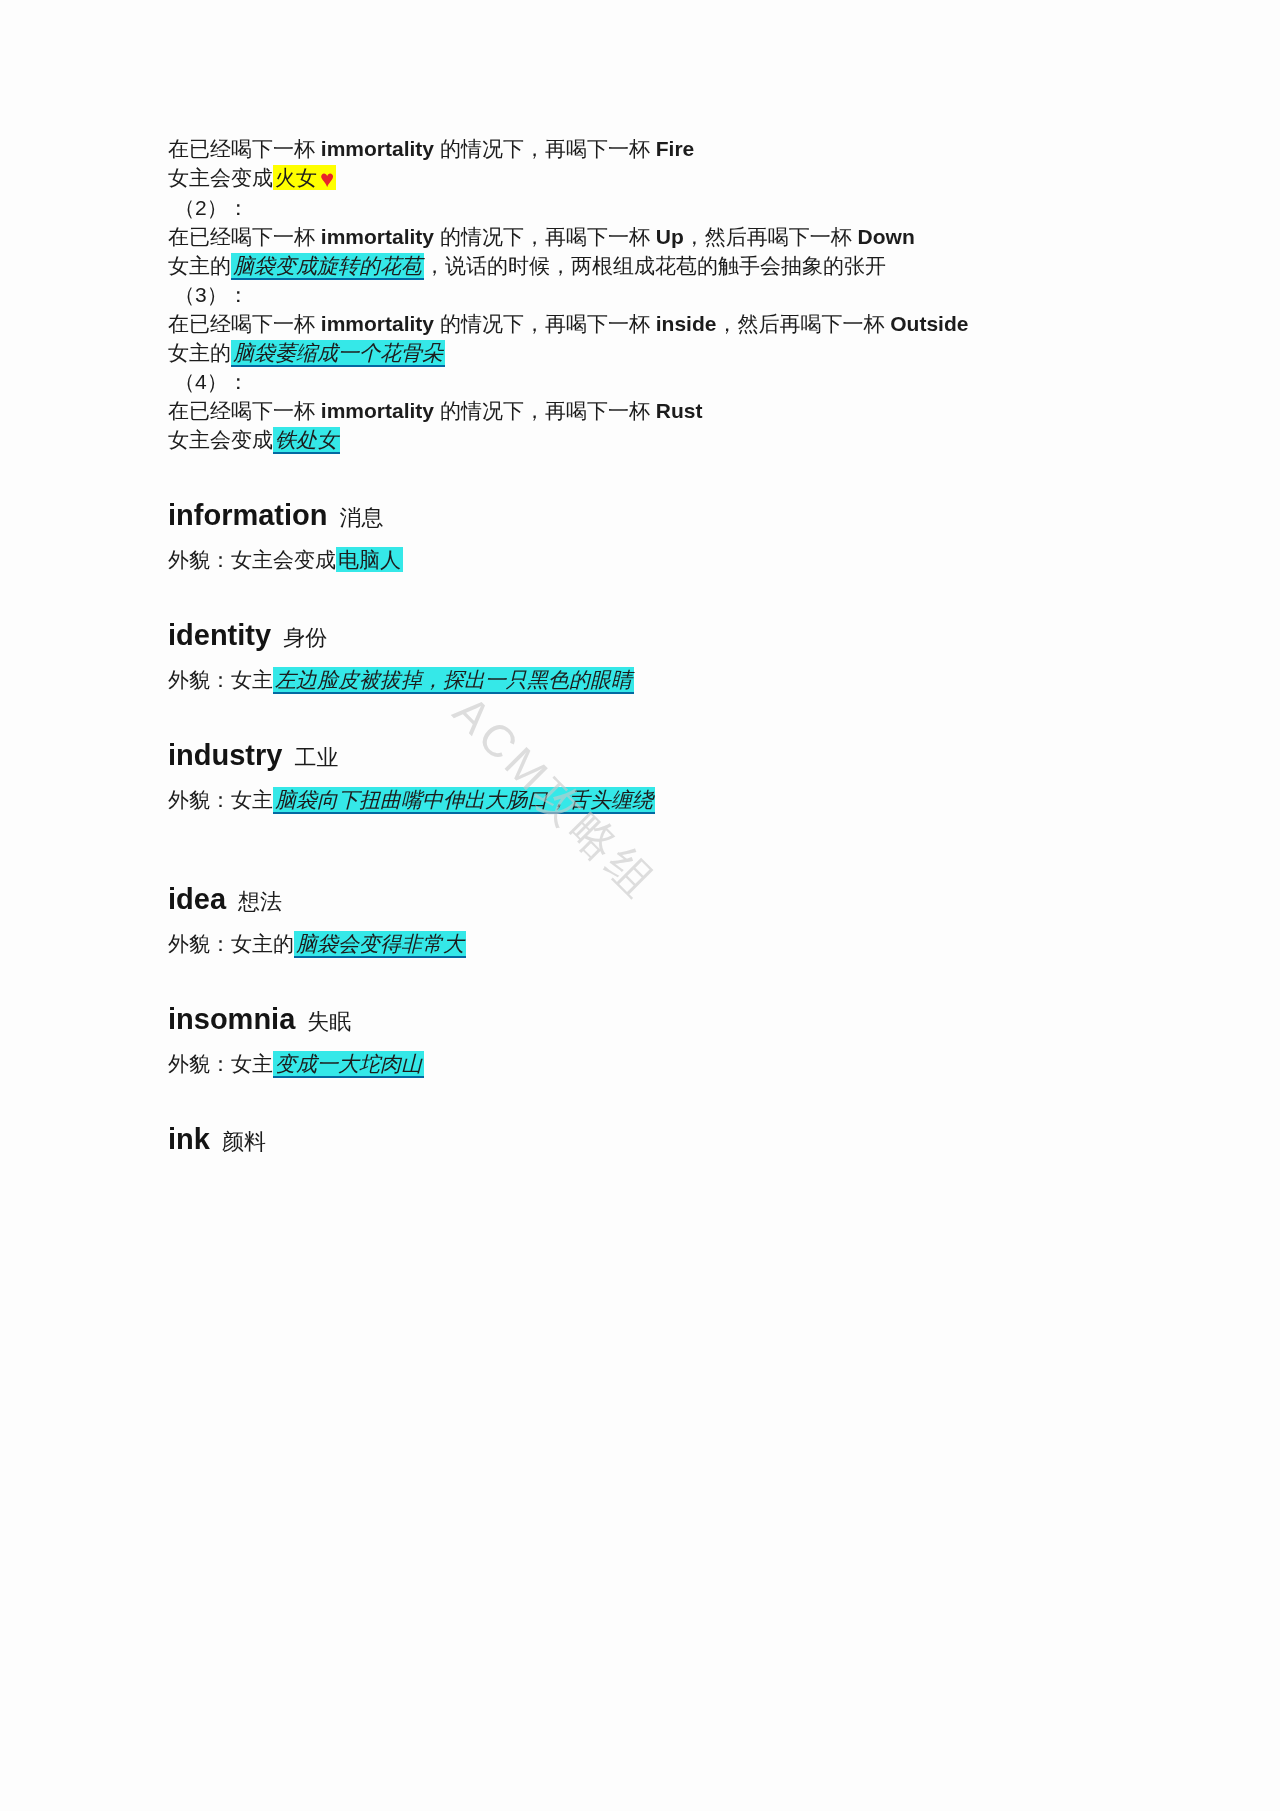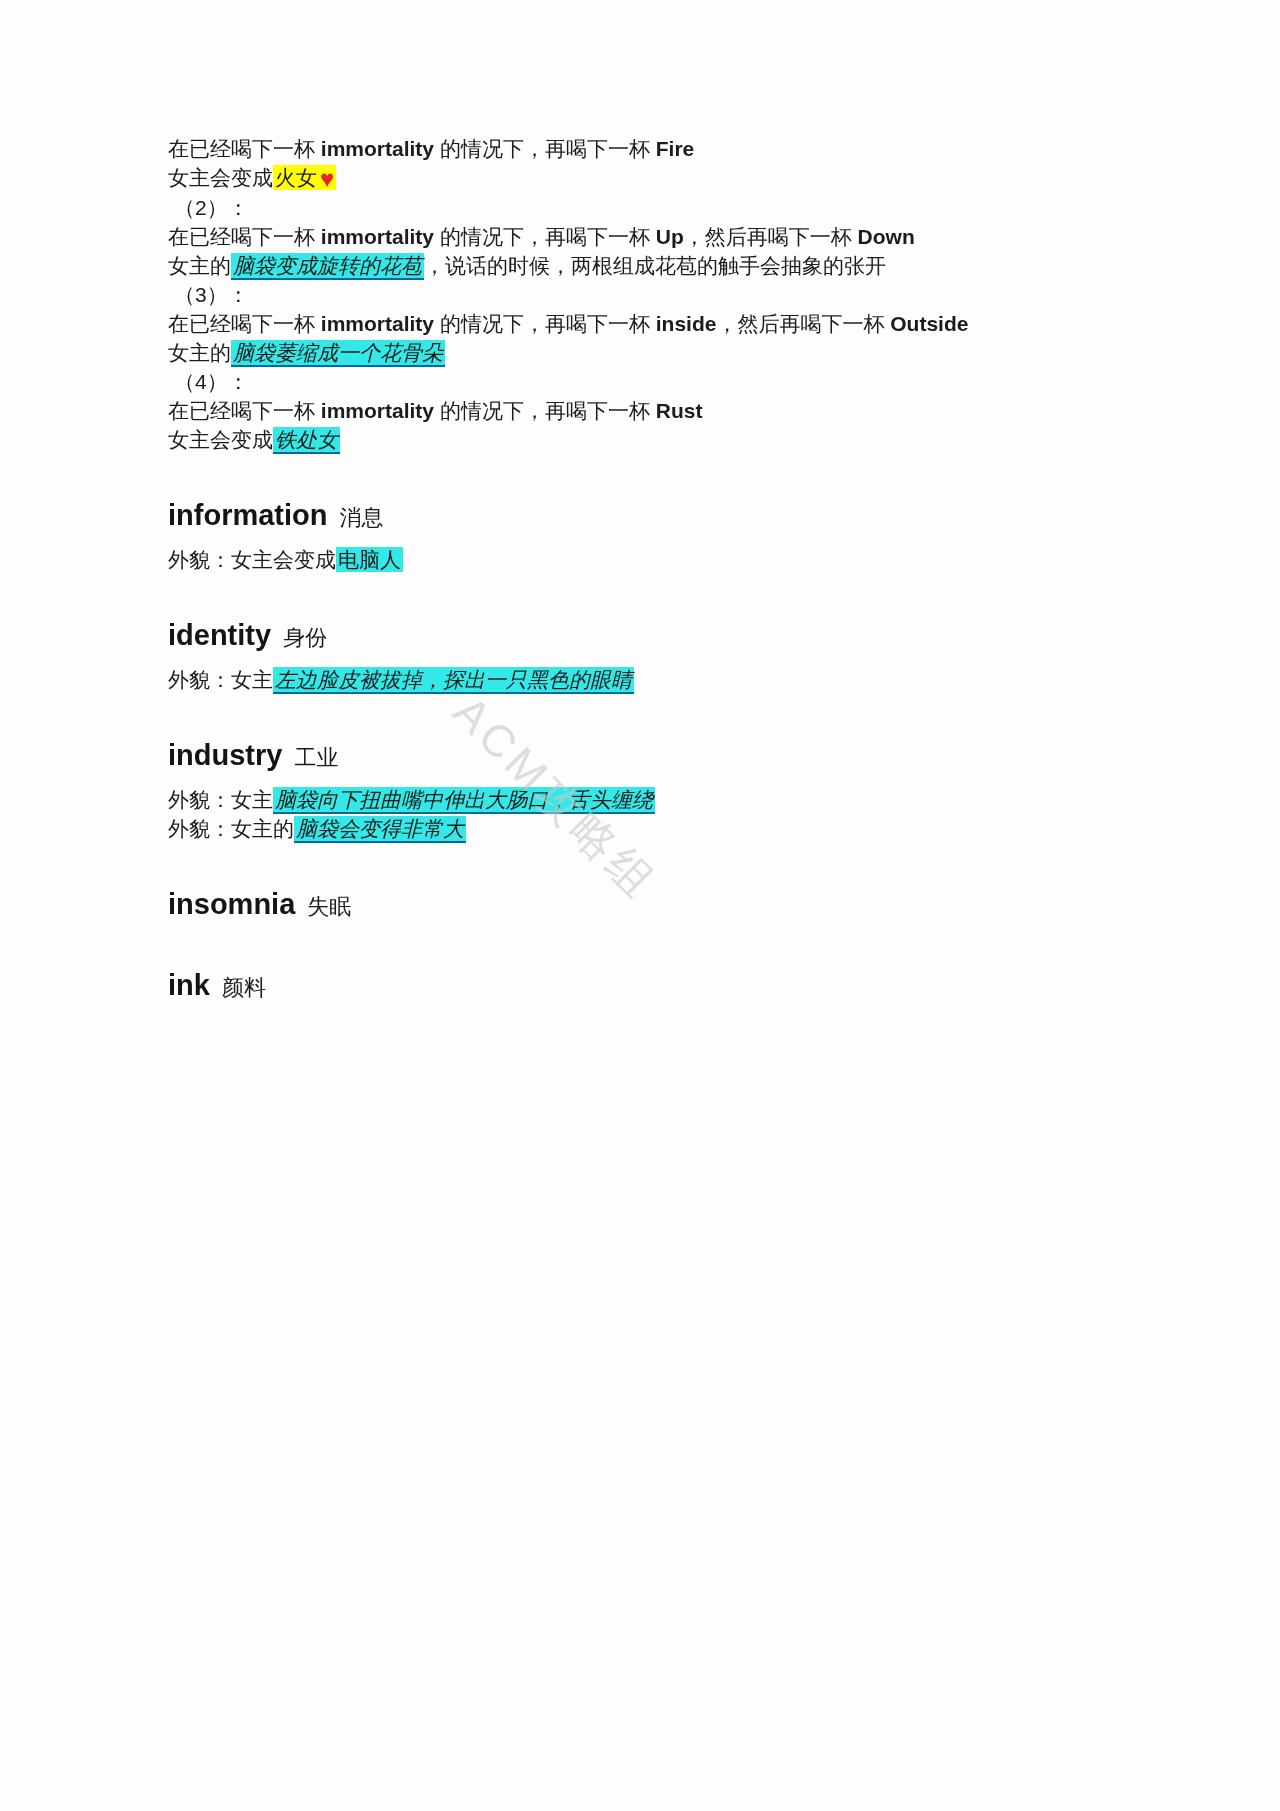--- a/index.html
+++ b/index.html
@@ -114,25 +114,27 @@
       <h2><span class="en">identity</span><span class="zh">身份</span></h2>
       <p class="line"><span>外貌：</span><span>女主</span><span class="hl hl-cyan italic-underline">左边脸皮被拔掉，探出一只黑色的眼睛</span></p>
     </section>
 
     <section class="sec">
       <h2><span class="en">industry</span><span class="zh">工业</span></h2>
       <p class="line"><span>外貌：</span><span>女主</span><span class="hl hl-cyan italic-underline">脑袋向下扭曲嘴中伸出大肠口，舌头缠绕</span></p>
     </section>
 
     <section class="sec extra-gap">
+      <h2><span class="en">idea</span><span class="zh">想法</span></h2>
       <p class="line"><span>外貌：</span><span>女主的</span><span class="hl hl-cyan italic-underline">脑袋会变得非常大</span></p>
     </section>
 
     <section class="sec">
       <h2><span class="en">insomnia</span><span class="zh">失眠</span></h2>
+      <p class="line"><span>外貌：</span><span>女主</span><span class="hl hl-cyan italic-underline">变成一大坨肉山</span></p>
     </section>
 
     <section class="sec">
       <h2><span class="en">ink</span><span class="zh">颜料</span></h2>
     </section>
 
 
   </div>
 </div>
 

